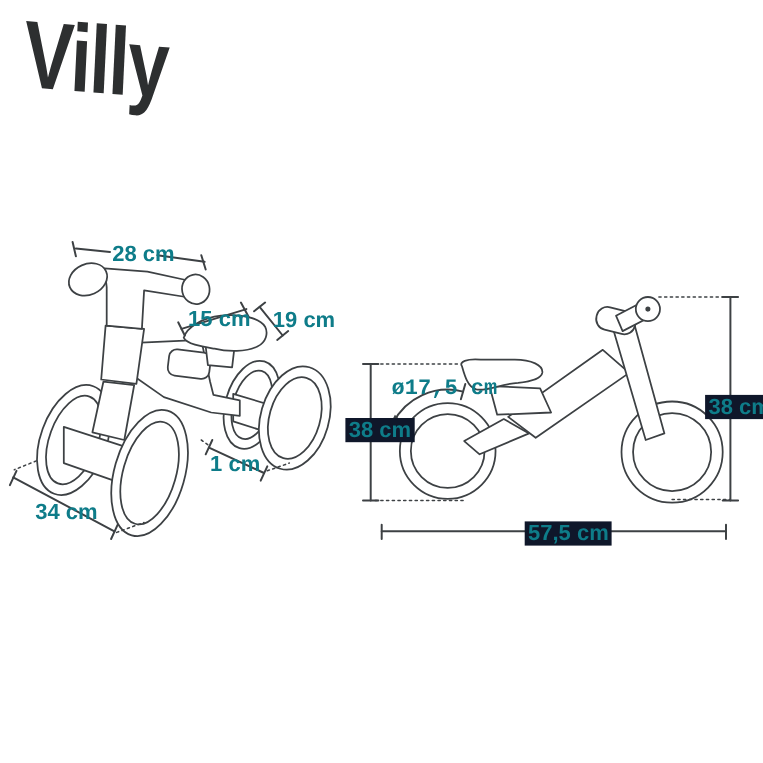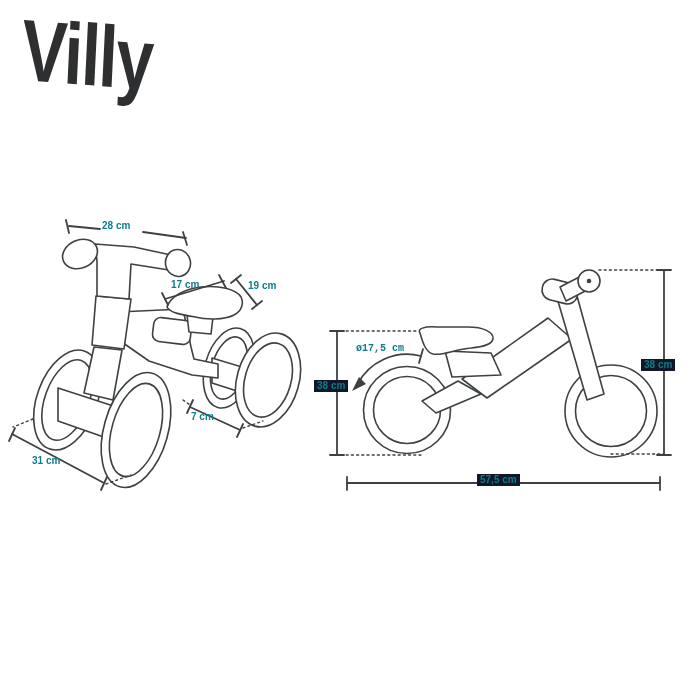--- a/index.html
+++ b/index.html
@@ -26,21 +26,21 @@
     white-space:nowrap;
   }
   .art{position:absolute;left:0;top:0;}
   .art .ln{fill:#ffffff;stroke:var(--line);stroke-width:1.6;stroke-linejoin:round;}
   .art .dim{fill:none;stroke:var(--line);stroke-width:1.8;stroke-linecap:round;}
   .art .dot{fill:none;stroke:var(--line);stroke-width:1.4;stroke-linecap:round;stroke-dasharray:2 3.2;}
   .art .solidfill{fill:var(--line);stroke:none;}
   .dim-label{
     position:absolute;
     color:var(--teal);
-    font-size:10px;
+    font-size:20px;
     font-weight:bold;
     white-space:nowrap;
     line-height:1;
   }
   .dim-label.bg{background:#0f172a;padding:1px 3px;}
 </style>
 </head>
 <body>
 
 <div class="canvas" id="canvas" style="--teal: #0e7c89; --line: #3d4144; --logo: #2d2f30;">
@@ -173,23 +173,23 @@
 
       <g>
         <path class="dim" d="M421,356 A56,56 0 0 0 357,385"></path>
         <path class="dim" d="M419,363 L423,349"></path>
         <polygon class="solidfill" points="352,391 359,377 366,384"></polygon>
       </g>
     </g>
   </svg>
 
   <div class="dim-label" style="left:102px;top:221px;">28 cm</div>
-  <div class="dim-label" style="left:171px;top:280px;">17 cm</div>
+  <div class="dim-label" style="left:171px;top:280px;">15 cm</div>
   <div class="dim-label" style="left:248px;top:281px;">19 cm</div>
-  <div class="dim-label" style="left:191px;top:412px;">7 cm</div>
-  <div class="dim-label" style="left:32px;top:456px;">31 cm</div>
+  <div class="dim-label" style="left:191px;top:412px;">1 cm</div>
+  <div class="dim-label" style="left:32px;top:456px;">34 cm</div>
 
   <div class="dim-label" style="left:356px;top:344px;font-family:Liberation Mono, monospace;">ø17,5 cm</div>
   <div class="dim-label bg" style="left:314px;top:380px;">38 cm</div>
   <div class="dim-label bg" style="left:641px;top:359px;">38 cm</div>
   <div class="dim-label bg" style="left:477px;top:474px;">57,5 cm</div>
 
 </div>
 
 </body></html>

